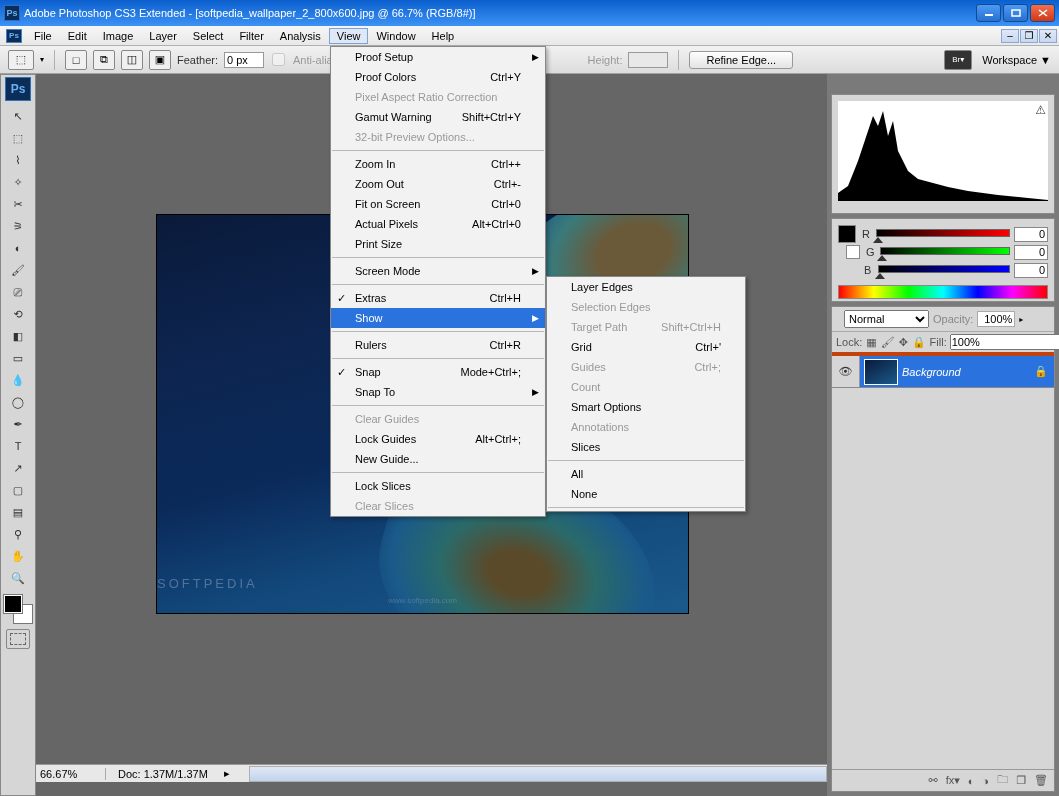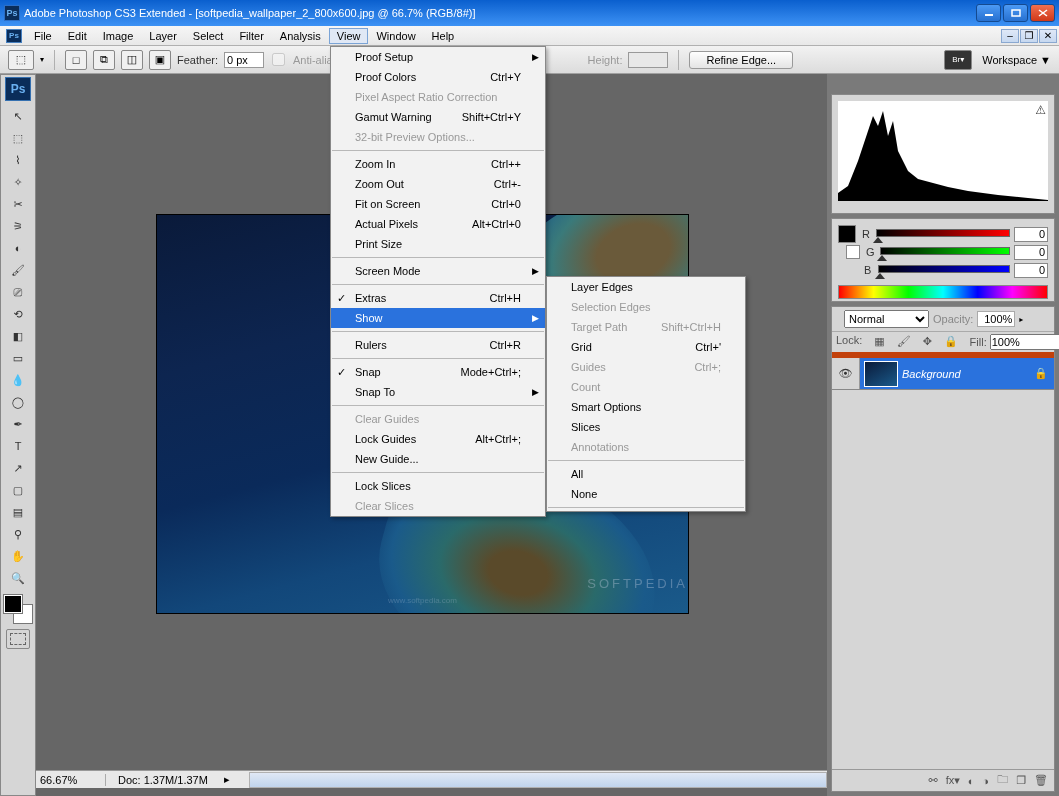--- a/index.html
+++ b/index.html
@@ -30,23 +30,23 @@
 .toolbox .tool { width: 26px; height: 22px; display: flex; align-items: center; justify-content: center; cursor: pointer; color: #333; position: relative; }
 .toolbox .swatch-group { margin-top: 6px; position: relative; width: 28px; height: 28px; }
 .toolbox .swatch-fg { position: absolute; width: 18px; height: 18px; background: #000; border: 1px solid #fff; outline: 1px solid #777; top: 0; left: 0; }
 .toolbox .swatch-bg { position: absolute; width: 18px; height: 18px; background: #fff; border: 1px solid #fff; outline: 1px solid #777; bottom: 0; right: 0; }
 .toolbox .qm { width: 24px; height: 20px; background: #d6d6d6; border: 1px solid #888; margin-top: 6px; border-radius: 2px; position: relative; }
 .toolbox .qm::after { content: ''; position: absolute; inset: 3px; border: 1px dashed #666; }
 .canvas-area { flex: 1; background: #666; position: relative; overflow: hidden; }
 .canvas-img { position: absolute; left: 120px; top: 140px; width: 533px; height: 400px; background: linear-gradient(165deg, #0a1a3a 0%, #0d2550 30%, #0a2a5a 55%, #12477a 75%, #1a5a8a 100%); border: 1px solid #000; overflow: hidden; }
 .canvas-img .island1 { position: absolute; right: -40px; top: -20px; width: 220px; height: 160px; background: radial-gradient(ellipse at 60% 40%, #6a5a3a 20%, #3a7a7a 45%, #1a5a8a 70%, transparent 80%); border-radius: 50% 40% 60% 50%; transform: rotate(-20deg); }
 .canvas-img .island2 { position: absolute; right: 30px; bottom: -60px; width: 280px; height: 200px; background: radial-gradient(ellipse at 50% 50%, #5a4a2a 15%, #2a6a6a 40%, #1a5a8a 65%, transparent 78%); border-radius: 45% 55% 50% 50%; transform: rotate(15deg); }
-.canvas-img .wm { position: absolute; bottom: 22px; width: 100%; text-align: right; color: rgba(200,210,230,0.35); font-size: 13px; letter-spacing: 3px; }
+.canvas-img .wm { position: absolute; bottom: 22px; width: 100%; text-align: left; color: rgba(200,210,230,0.35); font-size: 13px; letter-spacing: 3px; }
 .canvas-img .wm2 { position: absolute; bottom: 8px; width: 100%; text-align: center; color: rgba(200,210,230,0.25); font-size: 8px; }
-.statusbar { position: absolute; bottom: 8px; left: 0; right: 0; height: 18px; background: #e8e8e8; border-top: 1px solid #999; display: flex; align-items: center; font-size: 11px; }
+.statusbar { position: absolute; bottom: 14px; left: 0; right: 0; height: 18px; background: #e8e8e8; border-top: 1px solid #999; display: flex; align-items: center; font-size: 11px; }
 .statusbar .zoom { width: 70px; padding: 0 4px; border-right: 1px solid #aaa; }
 .statusbar .doc { padding: 0 12px; }
 .statusbar .scroll-track { margin-left: 20px; flex:1; height: 16px; background: #ededed; border: 1px solid #b0b0b0; position: relative; }
 .statusbar .scroll-thumb { position: absolute; left: 0; top: 0; bottom: 0; width: 100%; background: linear-gradient(#e0e8f5,#c0d4ec); }
 .right-panels { width: 232px; background: #7a7a7a; display: flex; flex-direction: column; gap: 4px; padding: 20px 4px 4px 4px; }
 .panel { background: #d6d6d6; border: 1px solid #888; }
 .histogram { height: 120px; padding: 6px; position: relative; }
 .histogram .warn { position: absolute; right: 8px; top: 8px; font-size: 12px; color: #333; }
 .histogram svg { display: block; }
 .color-panel { padding: 6px 6px 2px 6px; }
@@ -56,21 +56,21 @@
 .color-row .slider { flex: 1; height: 10px; position: relative; }
 .color-row .slider .track { height: 8px; border: 1px solid #666; }
 .color-row .slider .ptr { position: absolute; left: -3px; top: 8px; width: 0; height: 0; border-left: 5px solid transparent; border-right: 5px solid transparent; border-bottom: 6px solid #333; }
 .color-row input { width: 34px; height: 15px; border: 1px solid #888; text-align: right; font-size: 11px; padding: 0 2px; }
 .color-ramp { height: 14px; margin-top: 6px; background: linear-gradient(90deg,#f00,#ff0,#0f0,#0ff,#00f,#f0f,#f00); border: 1px solid #888; }
 .layers-panel { flex: 1; display: flex; flex-direction: column; }
 .layers-header { display: flex; align-items: center; padding: 3px 12px; gap: 4px; border-bottom: 1px solid #aaa; }
 .layers-header select { width: 85px; height: 18px; font-size: 11px; }
 .layers-header .lbl { color: #888; }
 .layers-header input { width: 38px; height: 16px; border: 1px solid #aaa; text-align: right; font-size: 11px; padding-right: 2px; }
-.layers-lock-row { display: flex; align-items: flex-start; padding: 2px 4px; gap: 12px; border-bottom: 6px solid #c2410c; color: #555; }
+.layers-lock-row { display: flex; align-items: center; padding: 2px 4px; gap: 4px; border-bottom: 4px solid #c2410c; color: #555; }
 .layers-lock-row .licon { width: 14px; height: 14px; display:flex; align-items:center; justify-content:center; cursor:pointer; }
 .layers-lock-row .fill-right { margin-left: auto; display:flex; align-items:center; gap:3px; }
 .layer-row { display: flex; align-items: center; height: 32px; background: #2a72dd; color: #fff; border-bottom: 1px solid #888; }
 .layer-row .eye { width: 28px; height: 100%; background: #d6d6d6; display: flex; align-items: center; justify-content: center; color: #333; border-right: 1px solid #999; }
 .layer-row .thumb { width: 34px; height: 26px; margin: 0 4px; background: linear-gradient(150deg,#0a1a3a,#1a5a8a); border: 1px solid #fff; }
 .layer-row .lname { flex: 1; font-style: italic; }
 .layer-row .lock-ic { margin-right: 6px; }
 .layers-footer { margin-top: auto; height: 22px; background: #d6d6d6; border-top: 1px solid #999; display: flex; align-items: center; justify-content: flex-end; gap: 8px; padding: 0 6px; color: #555; }
 .layers-footer span { cursor: pointer; }
 .dropdown-menu { position: absolute; background: #f2f2f2; border: 1px solid #888; box-shadow: 2px 2px 4px rgba(0,0,0,0.3); z-index: 1000; min-width: 216px; }
@@ -390,26 +390,26 @@
     <div class="mi disabled">
       <span>Guides</span>
       <span class="shortcut">Ctrl+;</span>
     </div>
     <div class="mi disabled">
       <span>Count</span>
     </div>
     <div class="mi">
       <span>Smart Options</span>
     </div>
+    <div class="mi disabled">
+      <span>Annotations</span>
+    </div>
     <div class="mi">
       <span>Slices</span>
     </div>
-    <div class="mi disabled">
-      <span>Annotations</span>
-    </div>
     <div class="sep"></div>
     <div class="mi">
       <span>All</span>
     </div>
     <div class="mi">
       <span>None</span>
     </div>
     <div class="sep"></div>
   </div>
 

